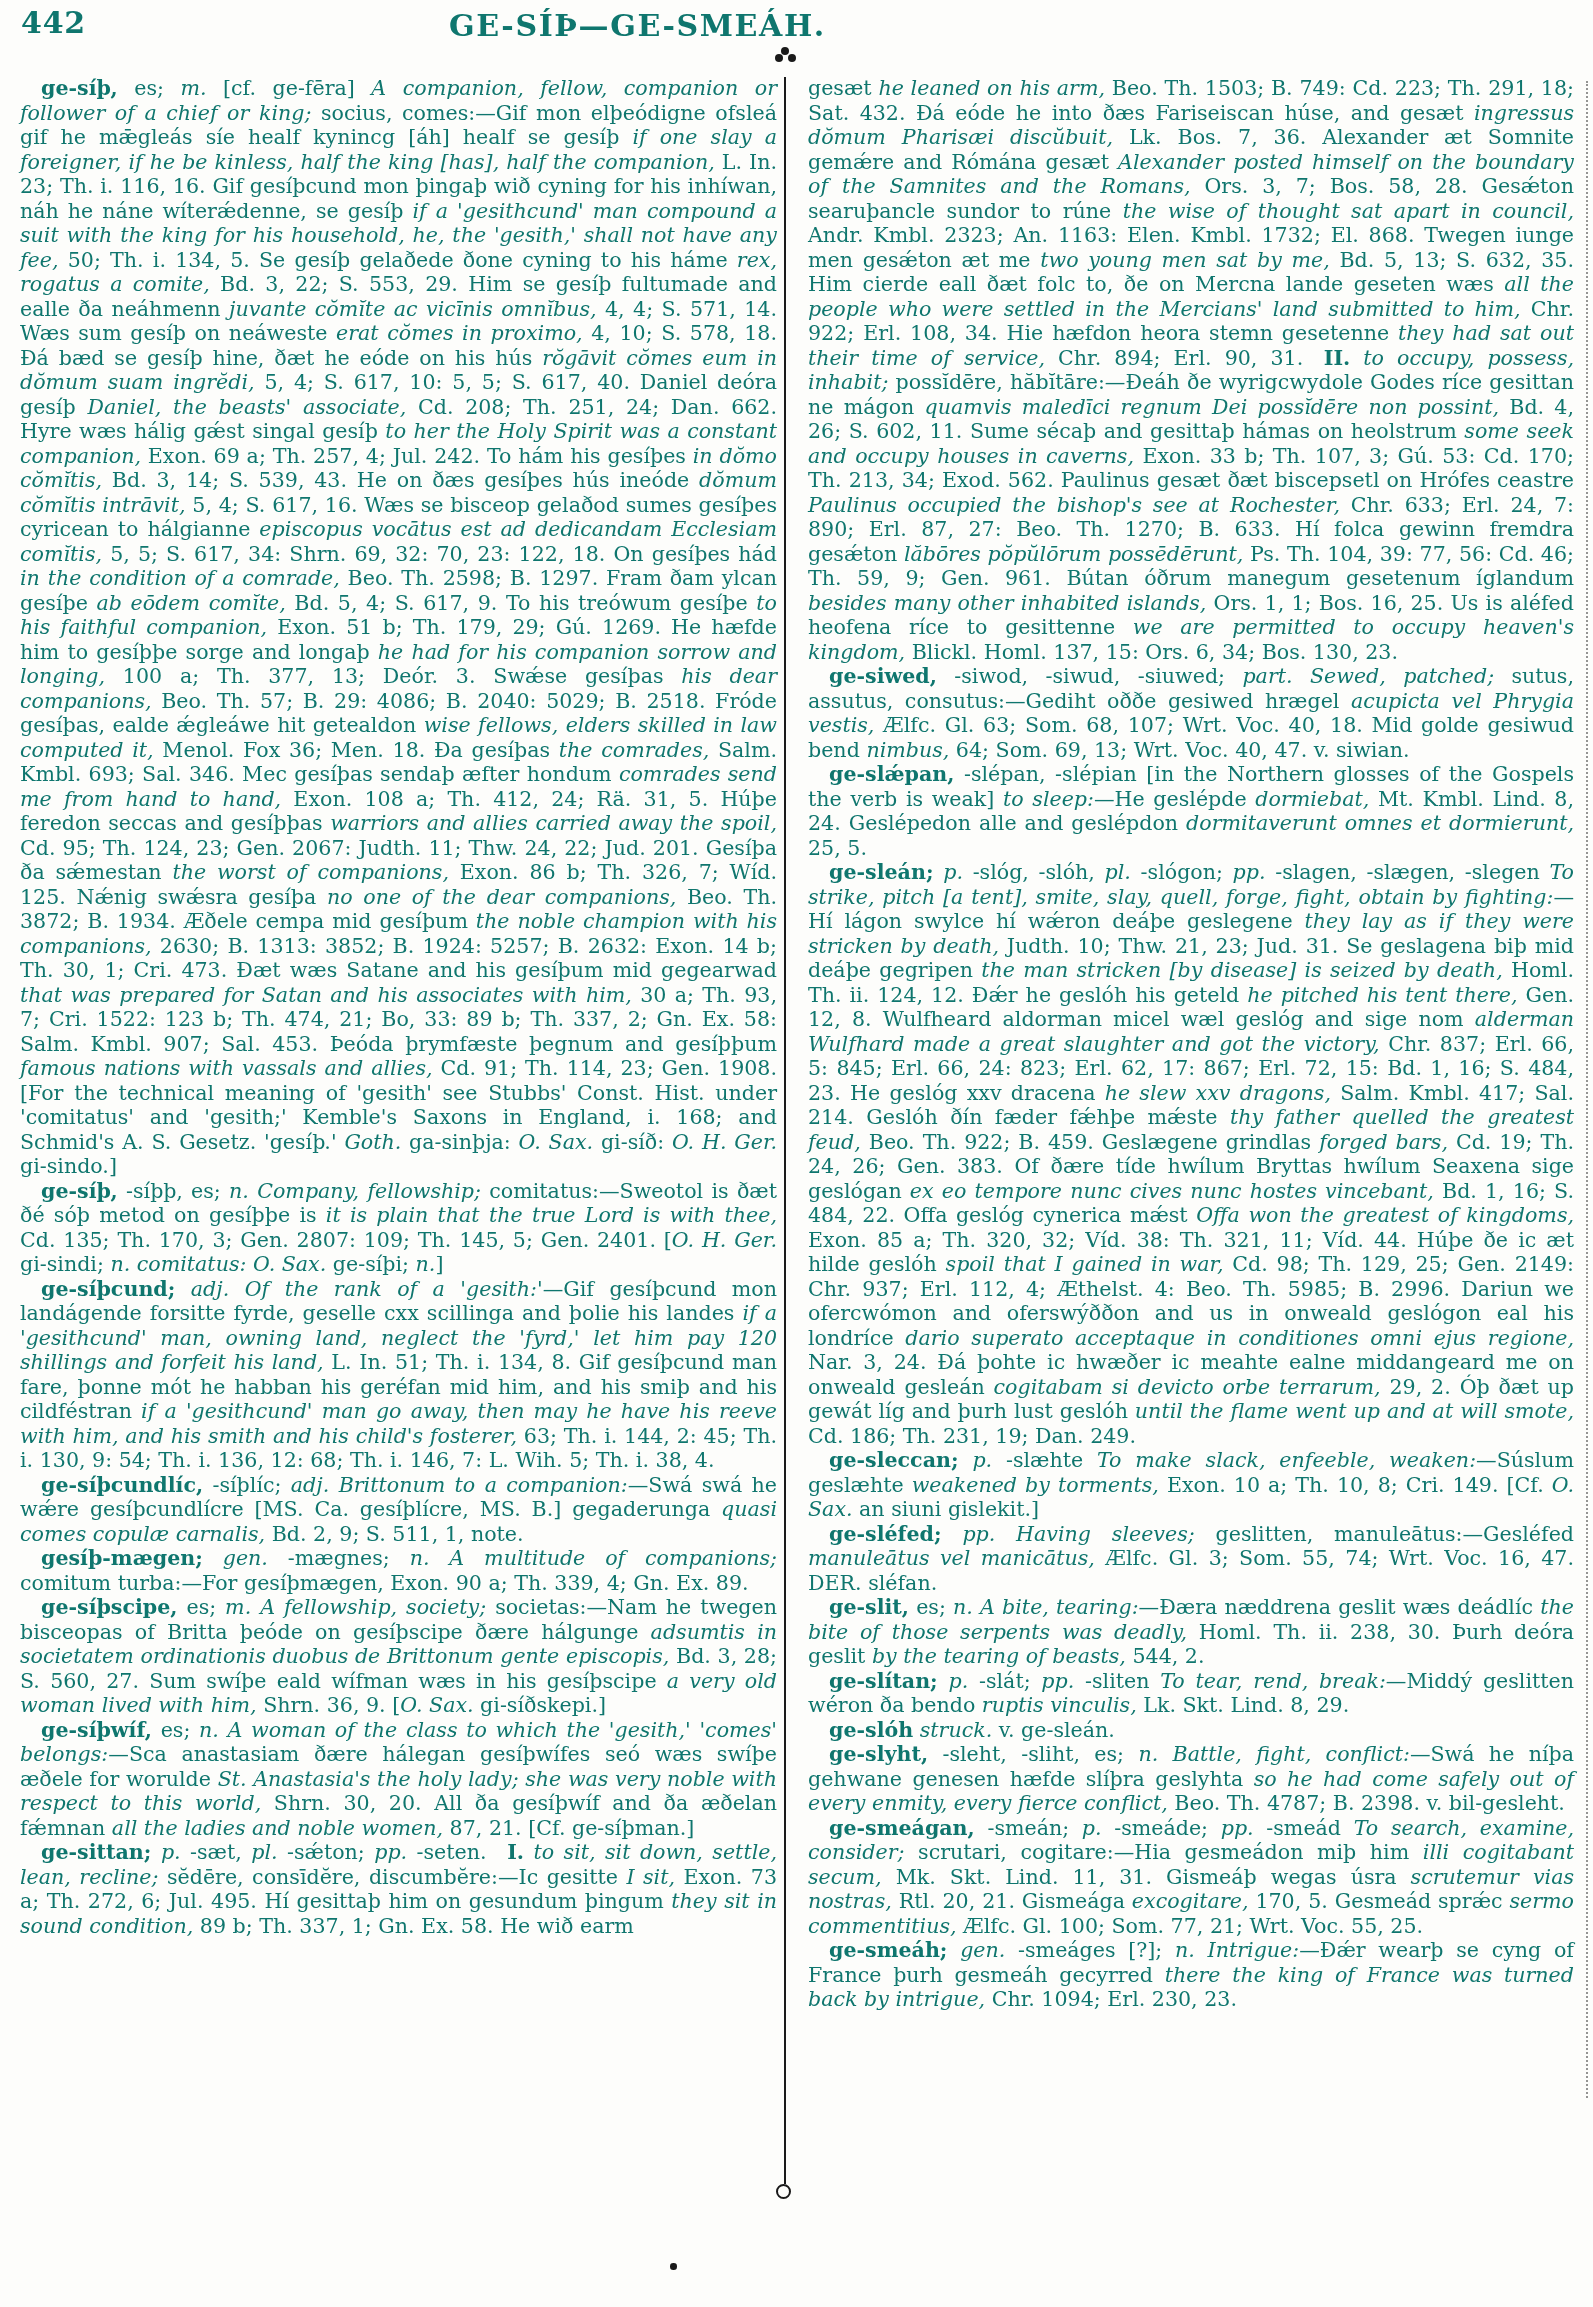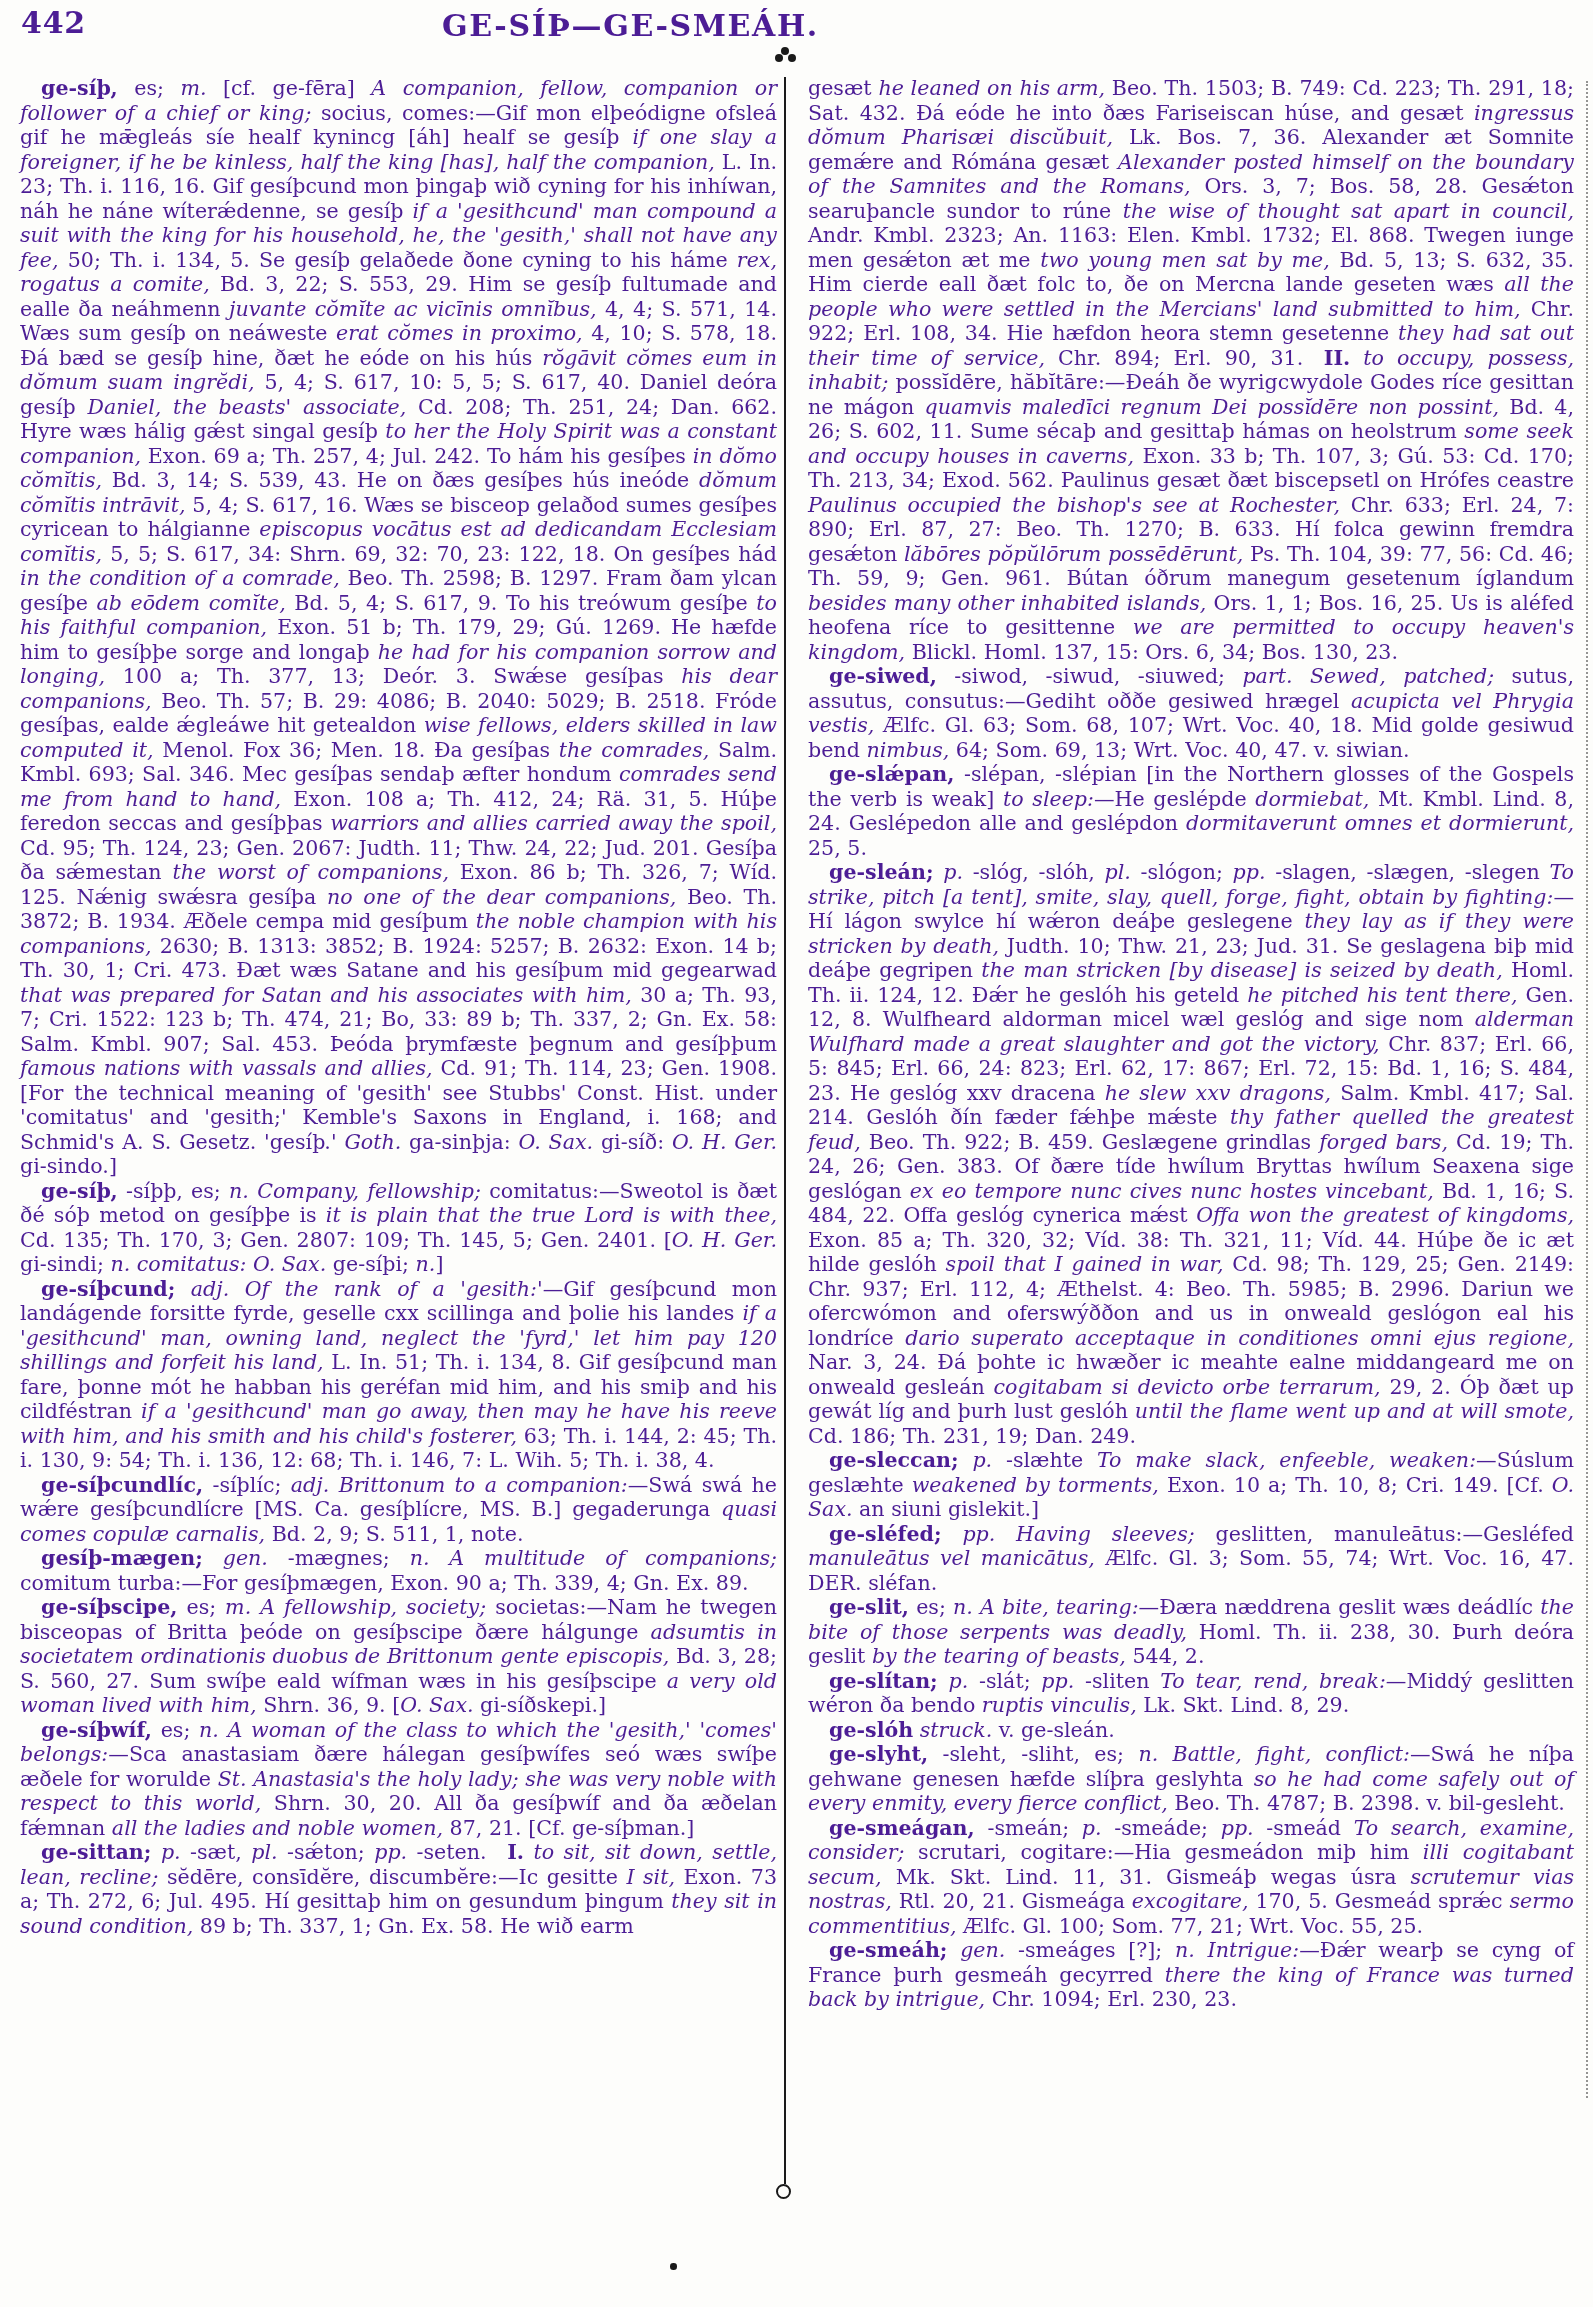--- a/index.html
+++ b/index.html
@@ -1,29 +1,29 @@
 <!DOCTYPE html>
 <html style="font-size:13px"><head>
 <meta charset="utf-8">
 <style>
   html,body{margin:0;padding:0;background:#e8e8e4;}
   .page{
     position:relative;
     width:1593px;height:2307px;
     background:#fdfdfb;
-    color:#4c1d95;
+    color:#0f766e;
     font-family:"DejaVu Serif","Liberation Serif",serif;
     overflow:hidden;
   }
   .page-number{
     position:absolute;left:21px;top:4.8px;
     font-size:30px;font-weight:bold;letter-spacing:0.8px;
   }
   .running-head{
-    position:absolute;left:8px;top:8px;width:1245px;
+    position:absolute;left:15px;top:8px;width:1245px;
     text-align:center;
     font-size:30px;font-weight:bold;letter-spacing:1.6px;
   }
   .column{
     position:absolute;top:76px;
     font-size:20.6px;line-height:24.5px;
     text-align:justify;
   }
   .col-left{left:20px;width:757px;}
   .col-right{left:808px;width:766px;}

